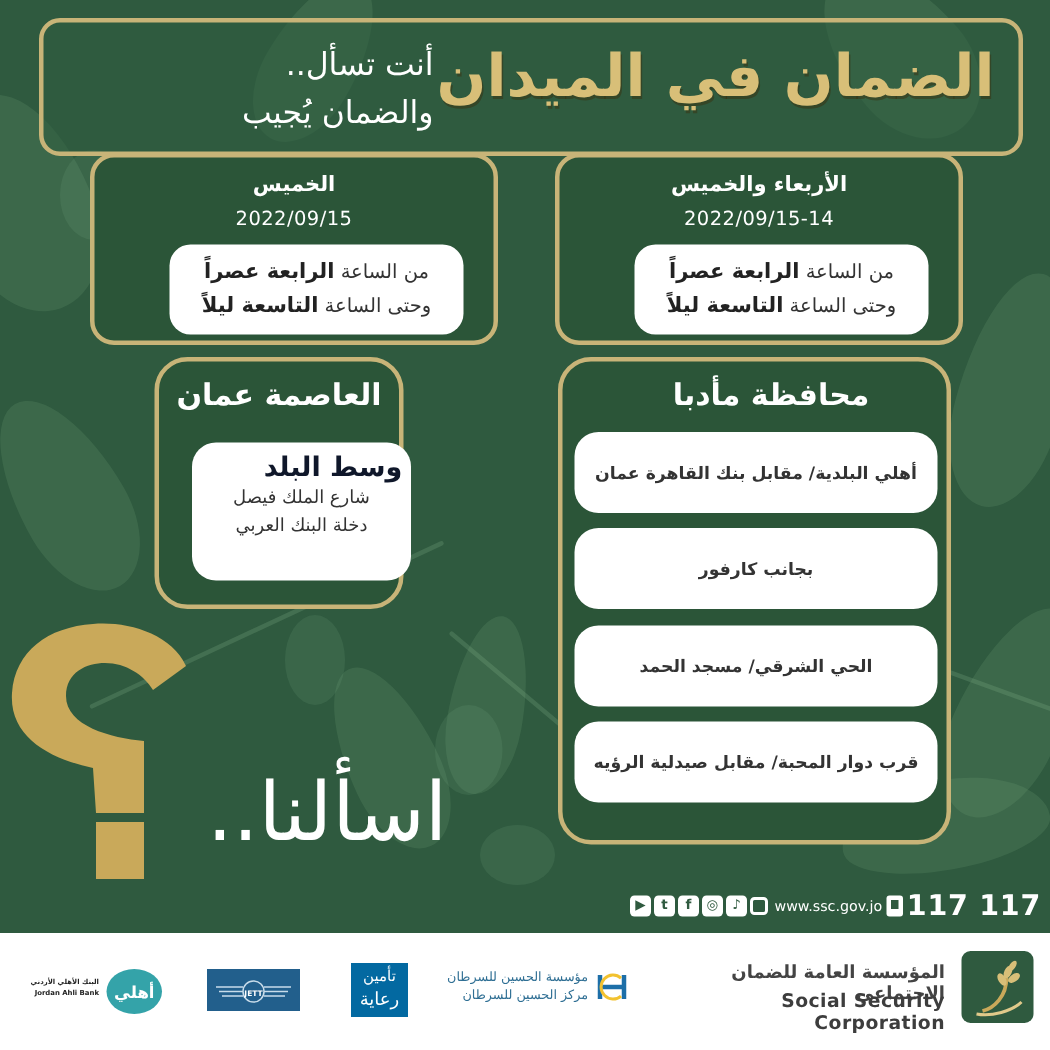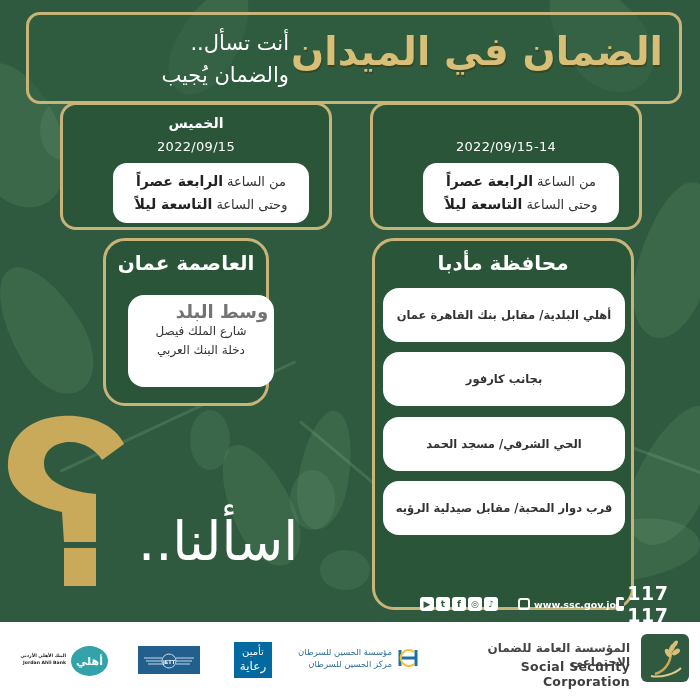--- a/index.html
+++ b/index.html
@@ -66,31 +66,31 @@
     position: absolute; left: 50px; top: 58px; width: 196px; height: 60px;
     background: #ffffff; border-radius: 14px;
     direction: rtl; text-align: center; color: #333;
     font-size: 13px; line-height: 23px; padding-top: 7px;
   }
   .time-box b { font-weight: bold; color: #222; font-size: 14px; }
 
   
   .loc-card { border-radius: 22px; background: #2b5538; }
   #amman-card { left: 103px; top: 238px; width: 166px; height: 168px; text-decoration: underline; }
-  #madaba-card { left: 372px; top: 238px; width: 262px; height: 372px; }
+  #madaba-card { left: 372px; top: 238px; width: 262px; height: 325px; padding-left: 11px; }
   .loc-title {
     position: absolute; top: 10px; width: 100%; text-align: center;
     color: #ffffff; font-weight: bold; font-size: 20px; direction: rtl;
   }
   #amman-box {
     position: absolute; left: 22px; top: 54px; width: 146px; height: 92px;
     background: #ffffff; border-radius: 16px; text-align: center; direction: rtl;
     color: #333;
   }
-  #amman-box .big { font-weight: bold; font-size: 18px; color: #737373; margin-top: 6px; margin-left: 42px; }
+  #amman-box .big { font-weight: bold; font-size: 18px; color: #0f172a; margin-top: 6px; margin-left: 42px; }
   #amman-box .small { font-size: 12px; line-height: 19px; color: #333; }
 
   .madaba-item {
     position: absolute; left: 8px; width: 242px; height: 54px;
     background: #ffffff; border-radius: 16px; direction: rtl;
     display: flex; align-items: center; justify-content: center;
     font-weight: bold; font-size: 11.5px; color: #333;
   }
 
   
@@ -108,21 +108,21 @@
     position: absolute; left: 420px; top: 594px; height: 20px; width: 274px;
     display: flex; align-items: center; justify-content: space-between;
     color: #ffffff;
   }
   .social-row { display: flex; gap: 2px; }
   .social-icon {
     width: 14px; height: 14px; background: #ffffff; border-radius: 3px;
     color: #2f5a3f; font-size: 9px; font-weight: bold; display: flex;
     align-items: center; justify-content: center; line-height: 1;
   }
-  .web { display: flex; align-items: center; gap: 4px; font-size: 9.5px; font-weight: bold; padding-left: 20px; }
+  .web { display: flex; align-items: center; gap: 4px; font-size: 9.5px; font-weight: normal; }
   .globe {
     width: 12px; height: 12px; border: 2px solid #fff; border-radius: 3px; position: relative;
   }
   .hotline { display: flex; align-items: center; gap: 3px; }
   .hotline .phone { width: 11px; height: 14px; background: #fff; border-radius: 2px; position: relative; }
   .hotline .phone::after { content: ""; position: absolute; left: 3px; top: 3px; width: 5px; height: 6px; background: #2f5a3f; }
   .hotline .num { font-weight: bold; font-size: 19px; letter-spacing: 0.5px; }
 
   
   #footer {
@@ -187,20 +187,21 @@
 
   <div id="header" class="gold-frame">
     <div id="header-title">الضمان في الميدان</div>
     <div id="header-sub">
       <div>أنت تسأل..</div>
       <div>والضمان يُجيب</div>
     </div>
   </div>
 
   <div id="date-card-right" class="gold-frame date-card">
+    <div class="date-day">الأربعاء والخميس</div>
     <div class="date-val">2022/09/15-14</div>
     <div class="time-box">
       <div><span>من الساعة</span> <b>الرابعة عصراً</b></div>
       <div><span>وحتى الساعة</span> <b>التاسعة ليلاً</b></div>
     </div>
   </div>
 
   <div id="date-card-left" class="gold-frame date-card">
     <div class="date-day">الخميس</div>
     <div class="date-val">2022/09/15</div>

